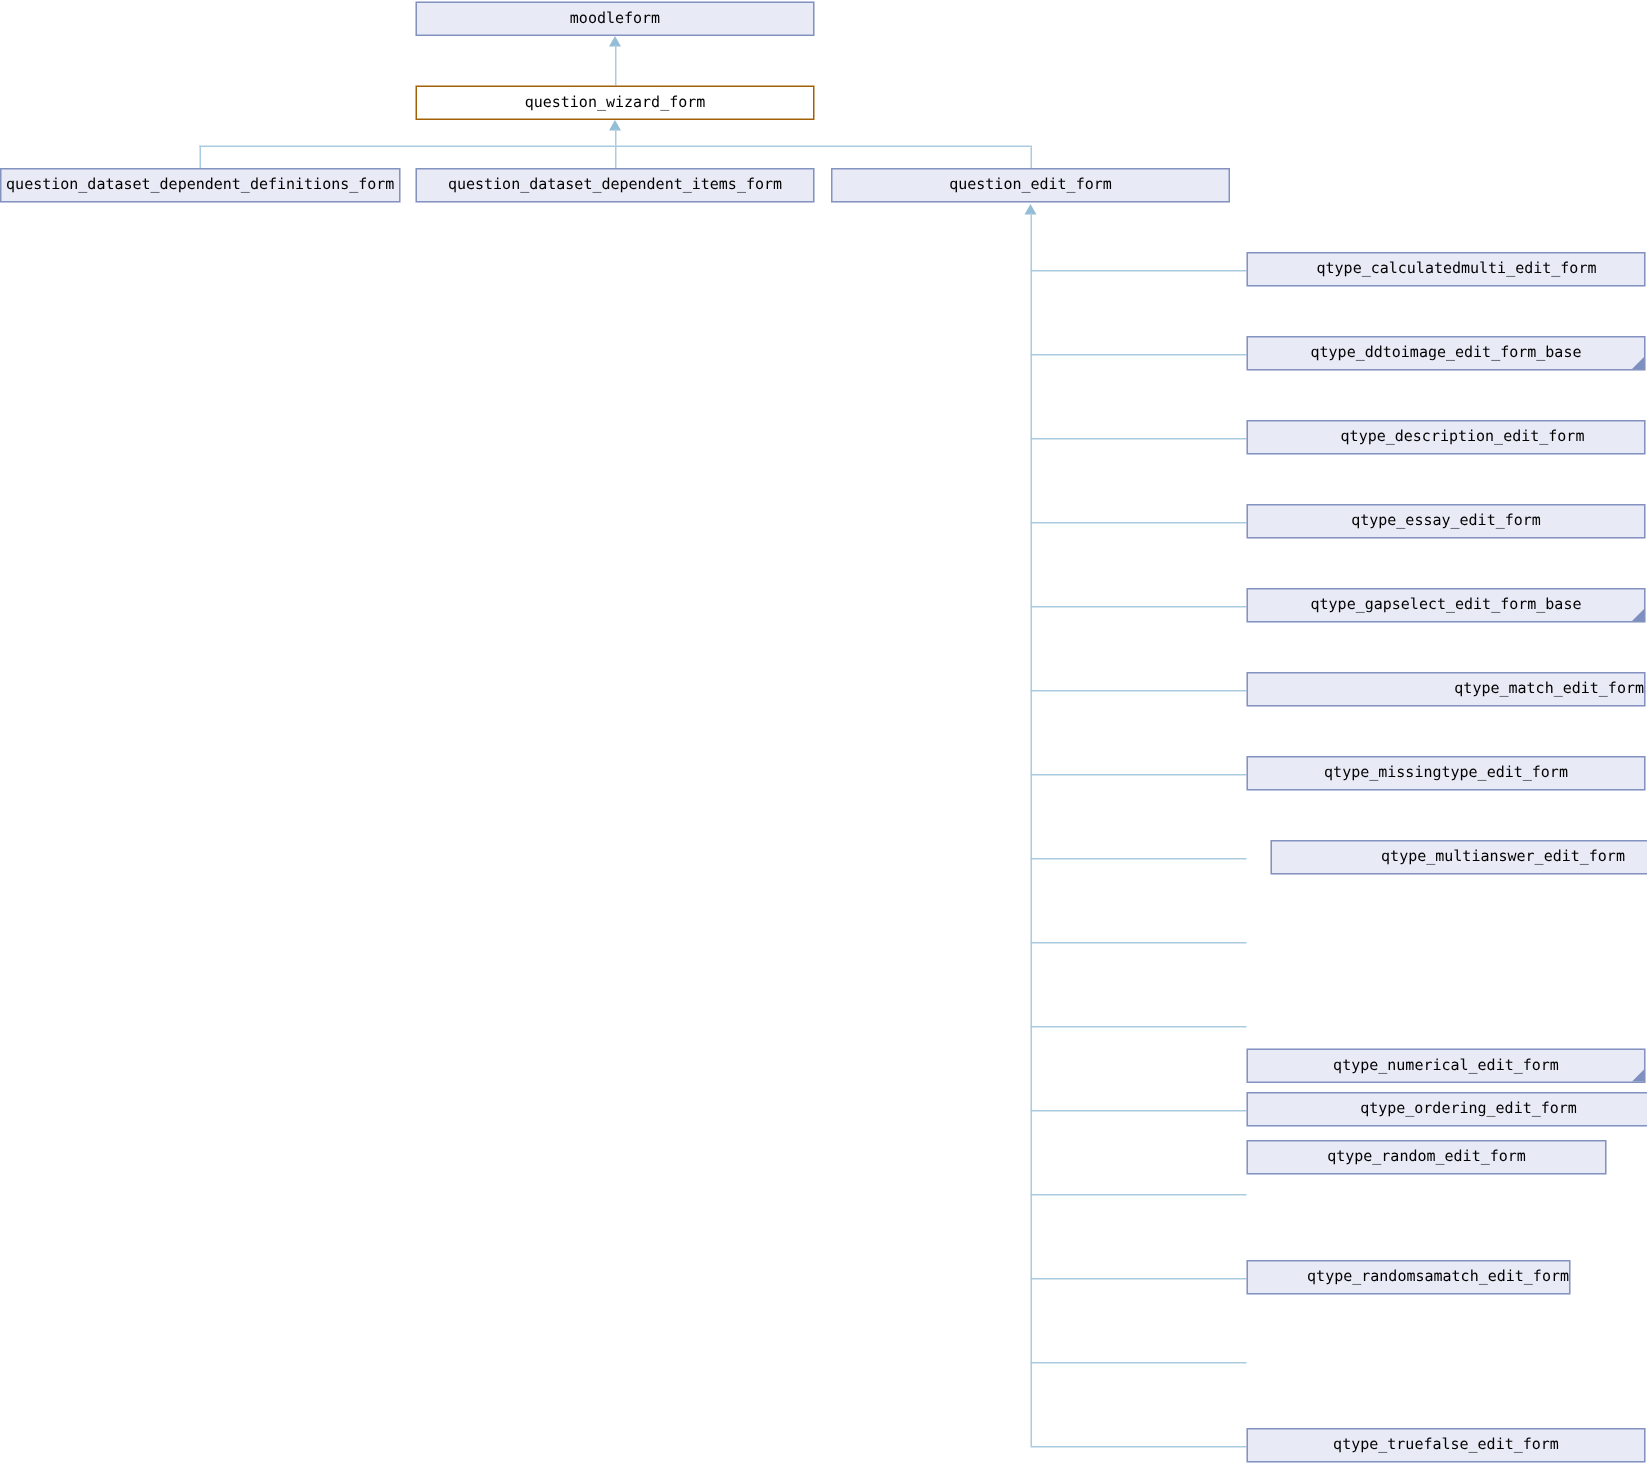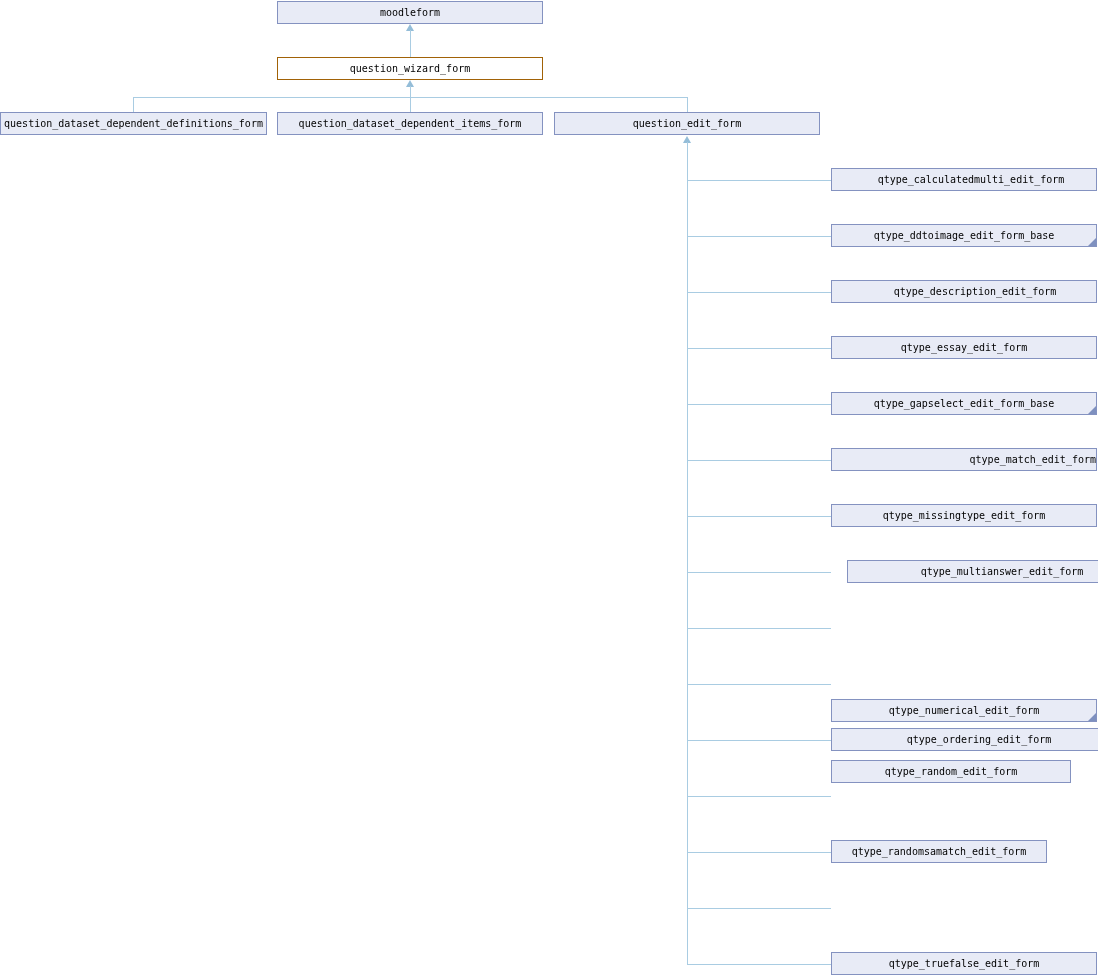--- a/index.html
+++ b/index.html
@@ -138,21 +138,21 @@
   </div>
 
   <div class="node" style="left:831px;top:728px;width:296px;">
     <span class="lbl">qtype_ordering_edit_form</span>
   </div>
 
   <div class="node" style="left:831px;top:760px;width:240px;">
     <span class="lbl">qtype_random_edit_form</span>
   </div>
 
-  <div class="node" style="left:831px;top:840px;width:216px;">
+  <div class="node" style="left:831px;top:840px;width:216px;justify-content:flex-end;">
     <span class="lbl">qtype_randomsamatch_edit_form</span>
   </div>
 
 
   <div class="node" style="left:831px;top:952px;width:266px;">
     <span class="lbl">qtype_truefalse_edit_form</span>
   </div>
 
 </div>
 

